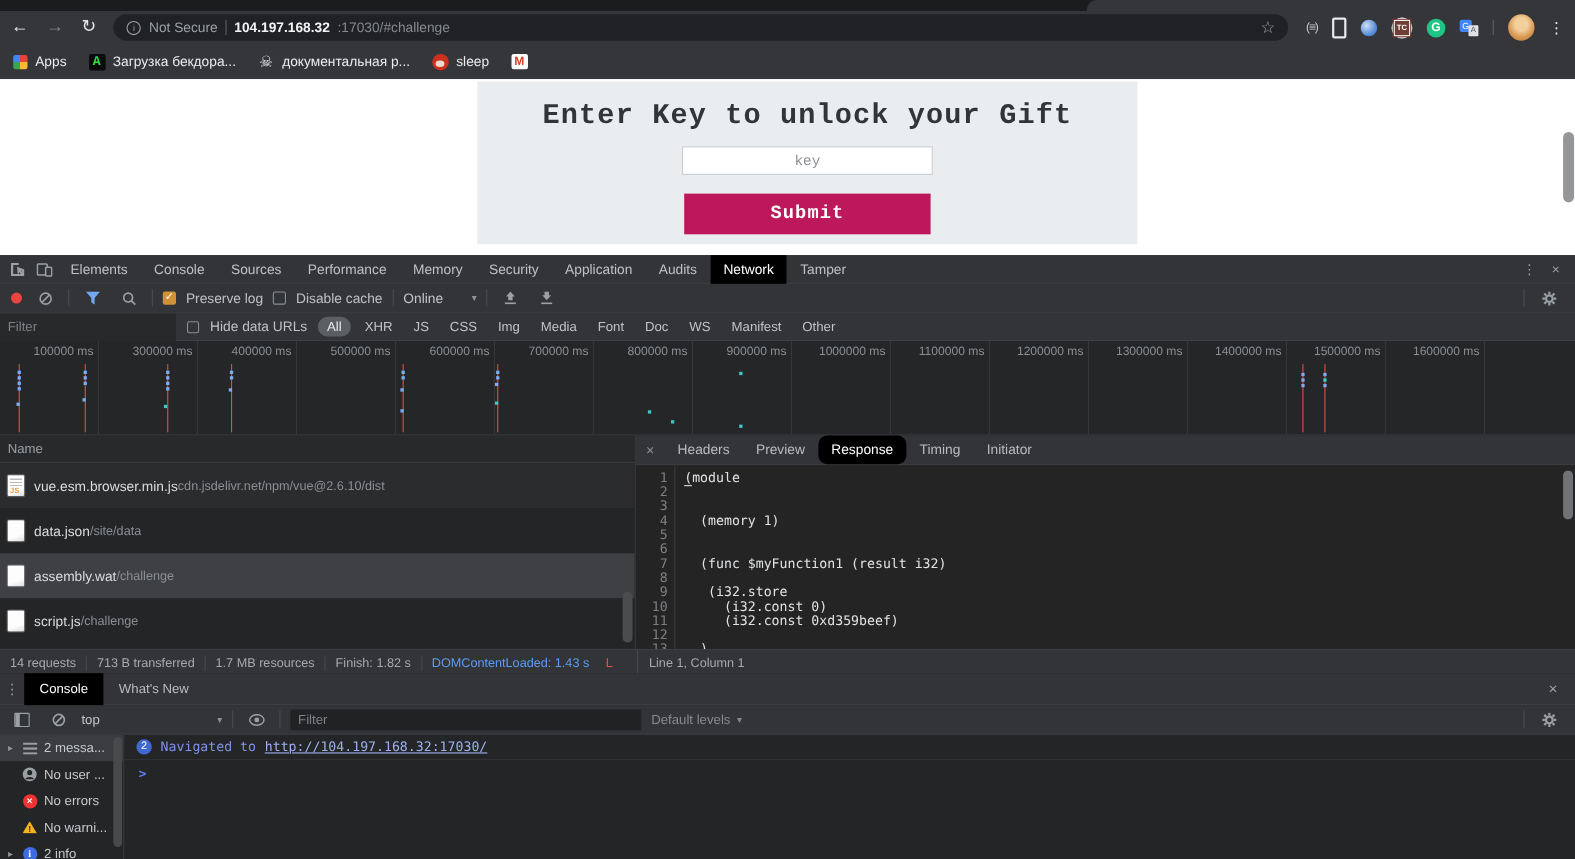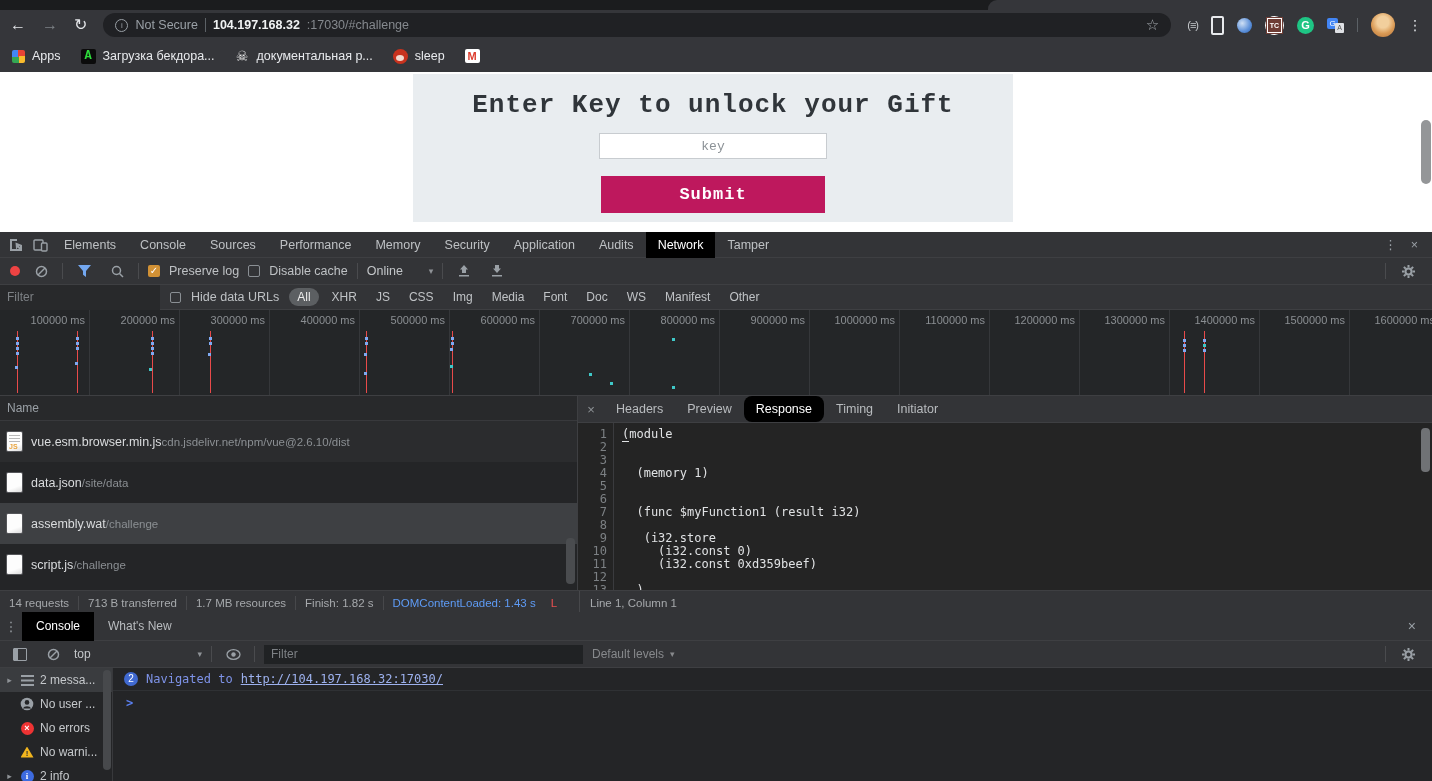--- a/index.html
+++ b/index.html
@@ -35,21 +35,21 @@
   .bm{display:flex;align-items:center;gap:7px;color:#e8eaed;font-size:12.5px;}
   .bmico{width:15px;height:15px;display:flex;align-items:center;justify-content:center;flex:none;}
   .ic-apps{background:conic-gradient(#e84335 0 25%,#f9bb2d 0 50%,#34a853 0 75%,#4286f5 0);border-radius:2px;width:13px;height:13px;}
   .ic-greenA{background:#0b0b0b;color:#2ede3c;font-family:"Liberation Mono",monospace;font-weight:bold;font-size:12px;width:15px;height:15px;line-height:15px;text-align:center;border-radius:2px;}
   .ic-skull{color:#e8e8e8;font-size:14px;}
   .ic-reddit{width:15px;height:15px;border-radius:50%;background:#c8321e;position:relative;}
   .ic-reddit::after{content:"";position:absolute;left:3.5px;top:6px;width:8px;height:6px;border-radius:50%;background:#f2d9cf;}
   .ic-gmail{width:15px;height:14px;background:#fff;border-radius:2px;color:#dd3c2d;font-weight:bold;font-size:11px;line-height:14px;text-align:center;}
   
   #page{position:absolute;top:72px;left:0;width:100%;height:160px;background:#fff;}
-  #card{position:absolute;left:413px;top:2px;width:600px;height:148px;background:#e9edf0;}
+  #card{position:absolute;left:434px;top:2px;width:600px;height:148px;background:#e9edf0;}
   #page-heading{margin:16px 0 0;text-align:center;font-family:"Liberation Mono",monospace;font-weight:bold;font-size:26px;letter-spacing:1px;color:#30353a;}
   #key-input{display:block;margin:13px auto 0;width:222px;height:22px;border:1px solid #c8ccd0;background:#fff;text-align:center;font-family:"Liberation Mono",monospace;font-size:13px;color:#555;outline:none;}
   #key-input::placeholder{color:#8b9196;}
   #submit-btn{display:block;margin:17px auto 0;width:224px;height:37px;background:#be185d;border:none;color:#fff;font-family:"Liberation Mono",monospace;font-weight:bold;font-size:17px;letter-spacing:1px;}
   #page-scroll{position:absolute;right:1px;top:48px;width:10px;height:64px;border-radius:5px;background:#949698;}
   
   #devtools{position:absolute;top:232px;left:0;width:100%;height:380px;background:#333437;color:#bec1c4;font-size:12.5px;}
   .bar{display:flex;align-items:center;background:#333437;border-bottom:1px solid #3e3f42;box-sizing:border-box;}
   #dt-tabbar{height:26px;padding-left:4px;}
   .tool-ico{display:inline-flex;align-items:center;justify-content:center;width:24px;height:22px;}
@@ -316,21 +316,20 @@
           <span class="pill">Font</span>
           <span class="pill">Doc</span>
           <span class="pill">WS</span>
           <span class="pill">Manifest</span>
           <span class="pill">Other</span>
         </span>
     </div>
 
     <div id="overview">
         <div class="tl-sec">100000 ms</div>
-        <div class="tl-sec">200000 ms</div>
         <div class="tl-sec">300000 ms</div>
         <div class="tl-sec">400000 ms</div>
         <div class="tl-sec">500000 ms</div>
         <div class="tl-sec">600000 ms</div>
         <div class="tl-sec">700000 ms</div>
         <div class="tl-sec">800000 ms</div>
         <div class="tl-sec">900000 ms</div>
         <div class="tl-sec">1000000 ms</div>
         <div class="tl-sec">1100000 ms</div>
         <div class="tl-sec">1200000 ms</div>

